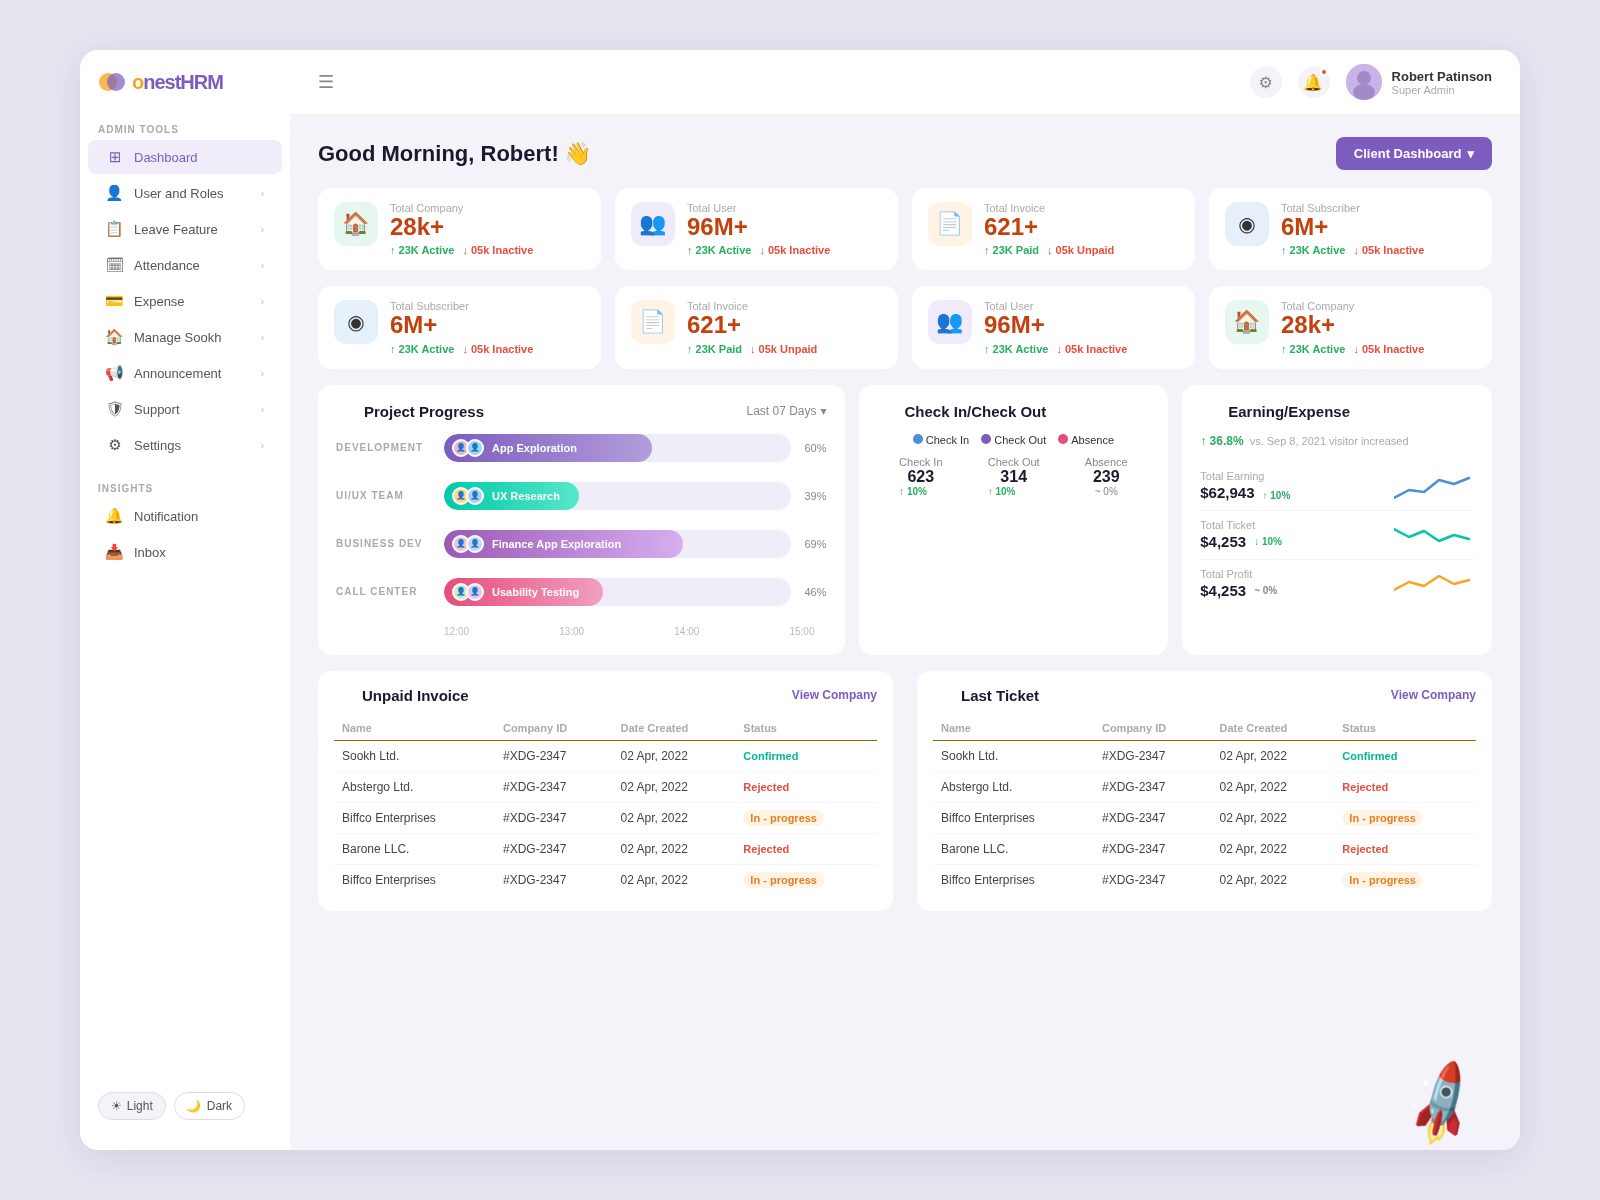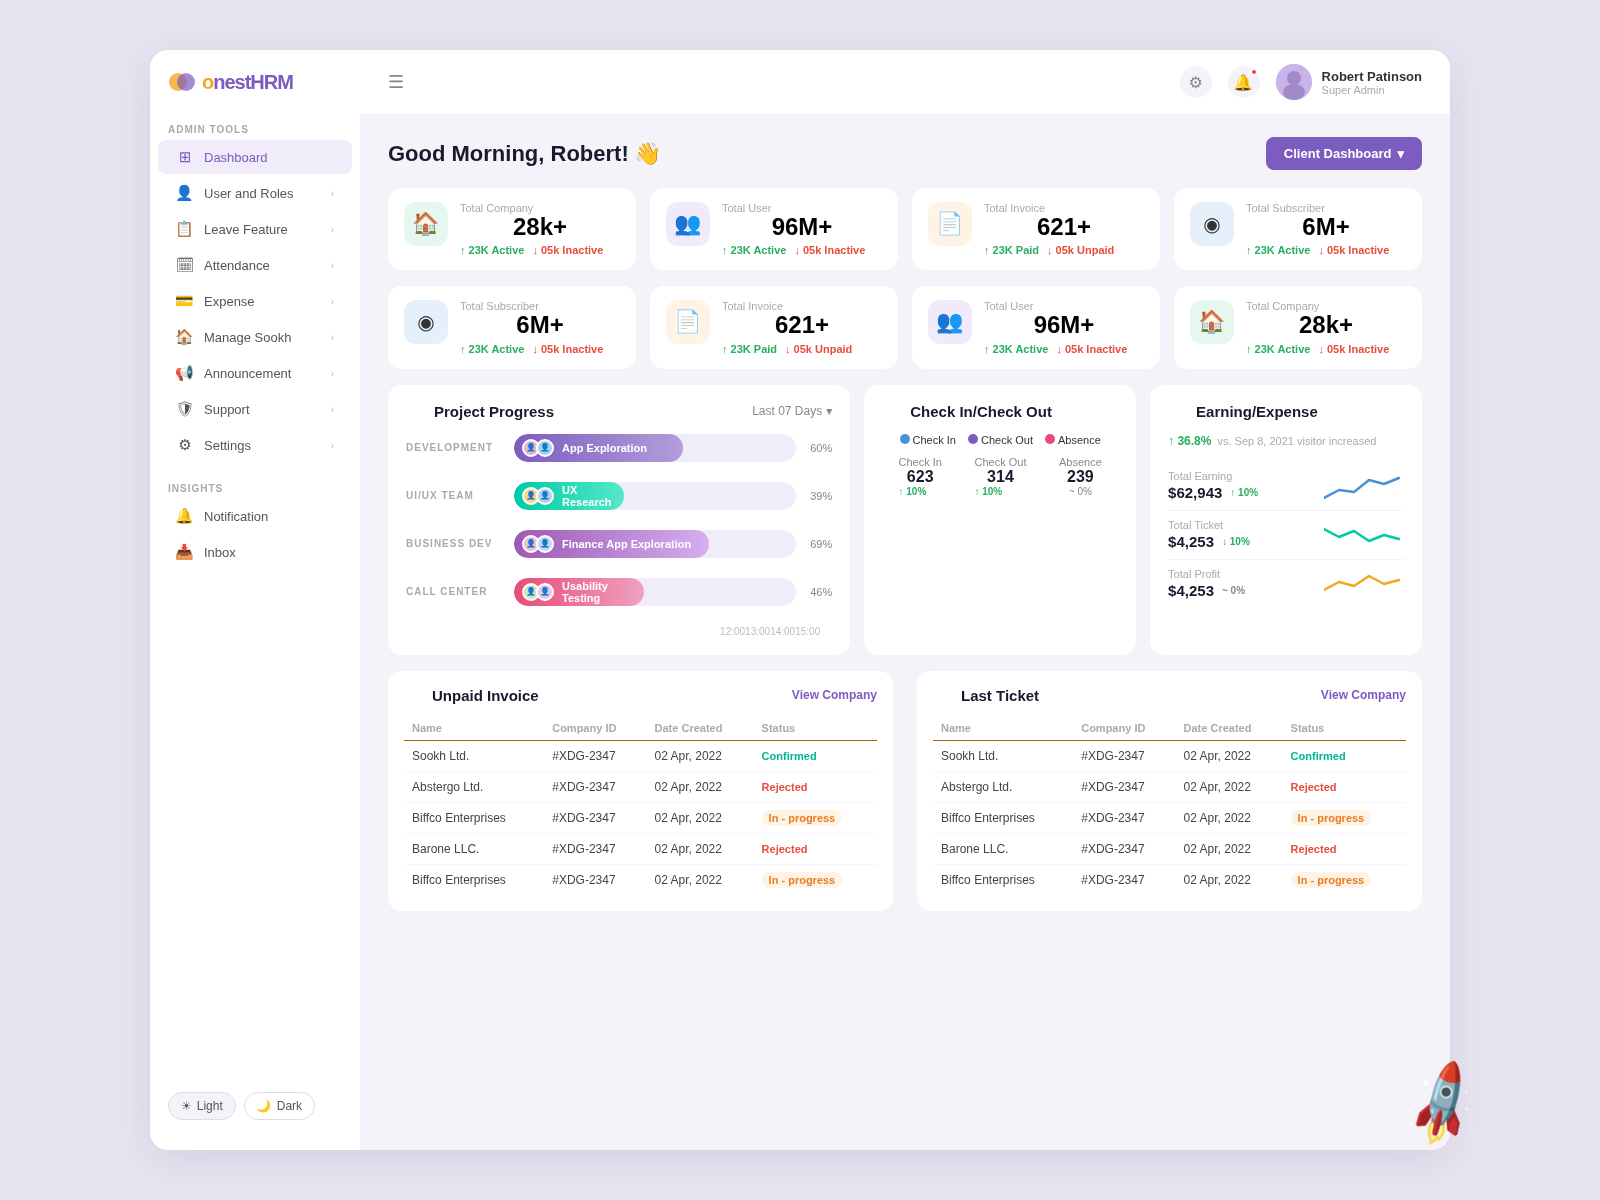--- a/index.html
+++ b/index.html
@@ -1,17 +1,17 @@
 <!DOCTYPE html>
 <html><head>
   <meta charset="utf-8">
   <style>
     * { box-sizing: border-box; margin: 0; padding: 0; }
     body { background: #e8e4f0; font-family: 'Segoe UI', Arial, sans-serif; font-size: 13px; color: #333; min-height: 1200px; display: flex; align-items: center; justify-content: center; }
-    .app-container { background: #f5f3fa; border-radius: 18px; width: 1300px; min-height: 1100px; display: flex; overflow: hidden; box-shadow: 0 8px 40px rgba(80,60,120,0.13); }
+    .app-container { background: #f5f3fa; border-radius: 18px; width: 1440px; min-height: 1100px; display: flex; overflow: hidden; box-shadow: 0 8px 40px rgba(80,60,120,0.13); }
     
     .sidebar { width: 210px; background: #fff; border-radius: 18px 0 0 18px; padding: 18px 0 18px 0; display: flex; flex-direction: column; min-height: 100%; }
     .logo { display: flex; align-items: center; gap: 6px; padding: 0 18px 18px 18px; }
     .logo-icon { width: 28px; height: 28px; }
     .logo-text { font-size: 20px; font-weight: 800; letter-spacing: -1px; }
     .logo-text span.o { color: #f5a623; }
     .logo-text span.nest { color: #7c5cbf; }
     .logo-text span.hrm { color: #7c5cbf; font-weight: 900; }
     .sidebar-section-label { font-size: 10px; font-weight: 700; color: #aaa; letter-spacing: 1px; padding: 10px 18px 4px 18px; }
     .sidebar-item { display: flex; align-items: center; gap: 10px; padding: 8px 18px; cursor: pointer; border-radius: 8px; margin: 1px 8px; color: #555; font-size: 13px; font-weight: 500; transition: background 0.15s; }
@@ -39,38 +39,38 @@
     
     .stat-row { display: grid; grid-template-columns: repeat(4, 1fr); gap: 14px; margin-bottom: 16px; }
     .stat-card { background: #fff; border-radius: 14px; padding: 14px 16px; display: flex; align-items: flex-start; gap: 12px; }
     .stat-icon-wrap { width: 44px; height: 44px; border-radius: 12px; display: flex; align-items: center; justify-content: center; font-size: 22px; flex-shrink: 0; }
     .stat-icon-green { background: #e6f7f0; }
     .stat-icon-purple { background: #f0eafb; }
     .stat-icon-orange { background: #fff3e6; }
     .stat-icon-blue { background: #e6f0fb; }
     .stat-card-content { flex: 1; }
     .stat-label { font-size: 11px; color: #aaa; font-weight: 500; }
-    .stat-value { font-size: 24px; font-weight: 800; color: #000000; line-height: 1.1; text-align: center; }
+    .stat-value { font-size: 24px; font-weight: 800; color: #c2410c; line-height: 1.1; }
     .stat-badges { display: flex; gap: 8px; margin-top: 4px; flex-wrap: wrap; }
     .badge-up { color: #27ae60; font-size: 11px; font-weight: 600; display: flex; align-items: center; gap: 2px; }
     .badge-down { color: #e74c3c; font-size: 11px; font-weight: 600; display: flex; align-items: center; gap: 2px; }
     
     .mid-row { display: grid; grid-template-columns: 1.7fr 1fr 1fr; gap: 14px; margin-bottom: 16px; }
     
     .card { background: #fff; border-radius: 14px; padding: 18px 18px; }
     .card-header { display: flex; align-items: center; justify-content: space-between; margin-bottom: 14px; }
     .card-title { font-size: 15px; font-weight: 800; color: #1a1a2e; margin-left: 28px; }
     .card-filter { font-size: 12px; color: #888; display: flex; align-items: center; gap: 4px; cursor: pointer; }
     .progress-row { display: flex; align-items: center; margin-bottom: 20px; gap: 8px; }
     .prog-label { width: 100px; font-size: 10px; font-weight: 700; color: #aaa; letter-spacing: 1px; flex-shrink: 0; }
     .prog-pct { font-size: 11px; color: #888; margin-left: 6px; flex-shrink: 0; }
     .prog-avatars { display: flex; margin-right: 4px; }
     .prog-avatar { width: 18px; height: 18px; border-radius: 50%; border: 2px solid #fff; background: #c9b3e8; font-size: 8px; display: flex; align-items: center; justify-content: center; margin-left: -4px; }
     .prog-avatar:first-child { margin-left: 0; }
-    .x-axis { display: flex; justify-content: flex-end; padding: 0 12px 0 108px; margin-top: 4px; font-size: 10px; color: #bbb; }
+    .x-axis { display: flex; justify-content: space-between; padding: 0 12px 0 108px; margin-top: 4px; font-size: 10px; color: #bbb; }
     
     .donut-wrap { display: flex; flex-direction: column; align-items: center; margin: 10px 0; }
     .donut-legend { display: flex; gap: 12px; justify-content: center; margin-bottom: 8px; font-size: 11px; }
     .legend-dot { width: 10px; height: 10px; border-radius: 50%; display: inline-block; margin-right: 3px; }
     .donut-stats { display: flex; justify-content: space-around; margin-top: 10px; }
     .donut-stat { text-align: center; }
     .donut-stat-label { font-size: 11px; color: #888; }
     .donut-stat-val { font-size: 16px; font-weight: 800; color: #1a1a2e; }
     .donut-stat-badge { font-size: 10px; }
     .earn-value { font-size: 15px; font-weight: 800; color: #1a1a2e; }
@@ -415,21 +415,21 @@
             <span class="card-title">Earning/Expense</span>
           </div>
           <div style="display:flex;align-items:center;gap:6px;margin-bottom:14px;">
             <span style="color:#27ae60;font-weight:700;font-size:12px;">↑ 36.8%</span>
             <span style="font-size:11px;color:#aaa;">vs. Sep 8, 2021 visitor increased</span>
           </div>
 
           <div class="earn-item">
             <div class="earn-info">
               <div class="earn-increase-label">Total Earning</div>
-              <div style="display:flex;align-items:center;gap:8px;">
+              <div style="display:flex;align-items:flex-end;gap:8px;">
                 <span class="earn-value">$62,943</span>
                 <span class="earn-badge earn-up">↑ 10%</span>
               </div>
             </div>
             <svg width="80" height="32" viewBox="0 0 80 32">
               <polyline points="0,28 15,20 30,22 45,10 60,14 75,8" fill="none" stroke="#4a90d9" stroke-width="2.5" stroke-linecap="round" stroke-linejoin="round"></polyline>
             </svg>
           </div>
           <div class="earn-item">
             <div class="earn-info">

